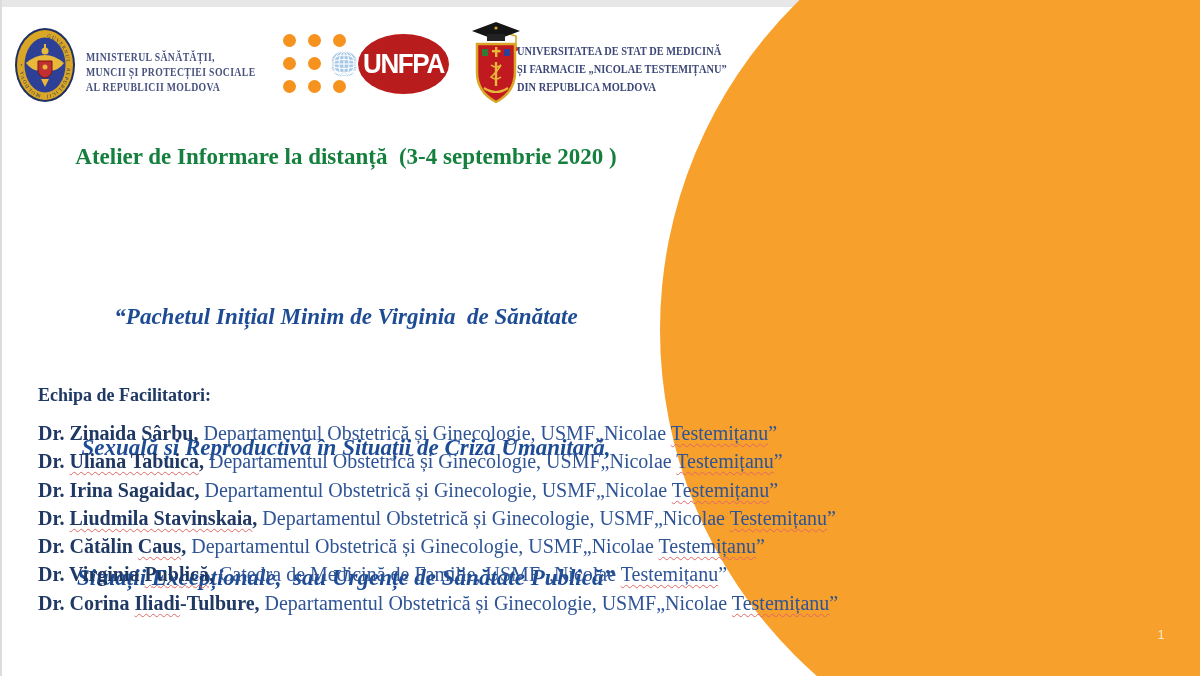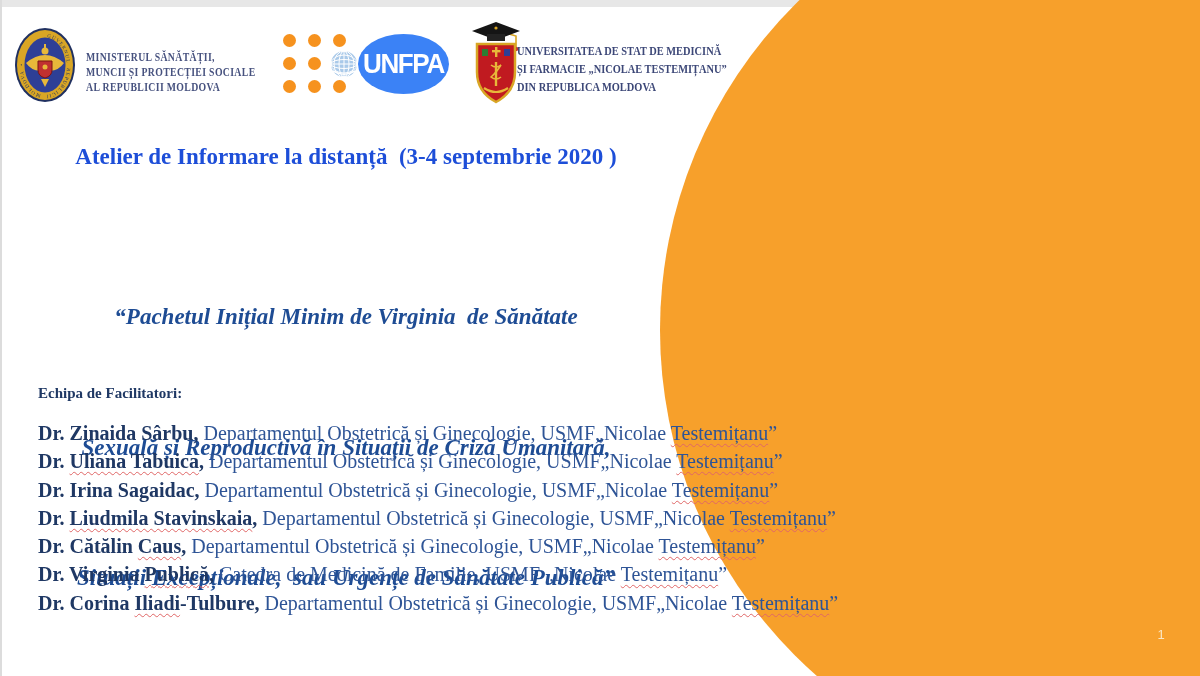--- a/index.html
+++ b/index.html
@@ -21,45 +21,45 @@
     color:#47527F;transform:scaleX(.85);transform-origin:left top;white-space:nowrap;
   }
   .unfpa-logo{position:absolute;left:283px;top:34px;width:170px;height:60px;}
   .unfpa-logo .dot{
     position:absolute;width:13px;height:13px;border-radius:50%;
     background:#F6921E;display:block;
   }
   .unfpa-globe{position:absolute;left:47px;top:16px;width:28px;height:28px;}
   .unfpa-ellipse{
     position:absolute;left:75px;top:0;width:91px;height:60px;border-radius:50%;
-    background:#3b82f6;display:flex;align-items:center;justify-content:center;
+    background:#b91c1c;display:flex;align-items:center;justify-content:center;
   }
   .unfpa-word{
     color:#fff;font-family:"Liberation Sans",sans-serif;font-weight:bold;
     font-size:28px;letter-spacing:-1.5px;transform:scaleX(.93);
   }
   .usmf-shield{position:absolute;left:470px;top:20px;width:52px;height:88px;}
   .usmf-text{
     position:absolute;left:517px;top:42px;
     font-weight:bold;font-size:13px;line-height:18px;
     color:#3D4878;transform:scaleX(.8);transform-origin:left top;white-space:nowrap;
   }
   
   .title{
     position:absolute;left:18px;top:144px;width:656px;text-align:center;
-    font-weight:bold;font-size:23px;color:#1d4ed8;white-space:pre-wrap;
+    font-weight:bold;font-size:23px;color:#15803d;white-space:pre-wrap;
   }
   .quote{
     position:absolute;left:10px;top:208px;width:672px;text-align:center;
     font-weight:bold;font-style:italic;font-size:23px;line-height:43.5px;
     color:#1E4C94;white-space:pre-wrap;
   }
   .team-heading{
     position:absolute;left:38px;top:385px;
-    font-weight:bold;font-size:15px;color:#1F3864;
+    font-weight:bold;font-size:18px;color:#1F3864;
   }
   .facilitators{position:absolute;left:38px;top:419px;font-size:20px;}
   .f-row{height:28.3px;line-height:28.3px;white-space:pre;}
   .f-name{font-weight:bold;color:#1F3864;}
   .f-dept{color:#2E5496;}
   .wavy{
     text-decoration-line:underline;text-decoration-style:wavy;
     text-decoration-color:#E06666;text-decoration-thickness:1px;
     text-underline-offset:3px;text-decoration-skip-ink:none;
   }

